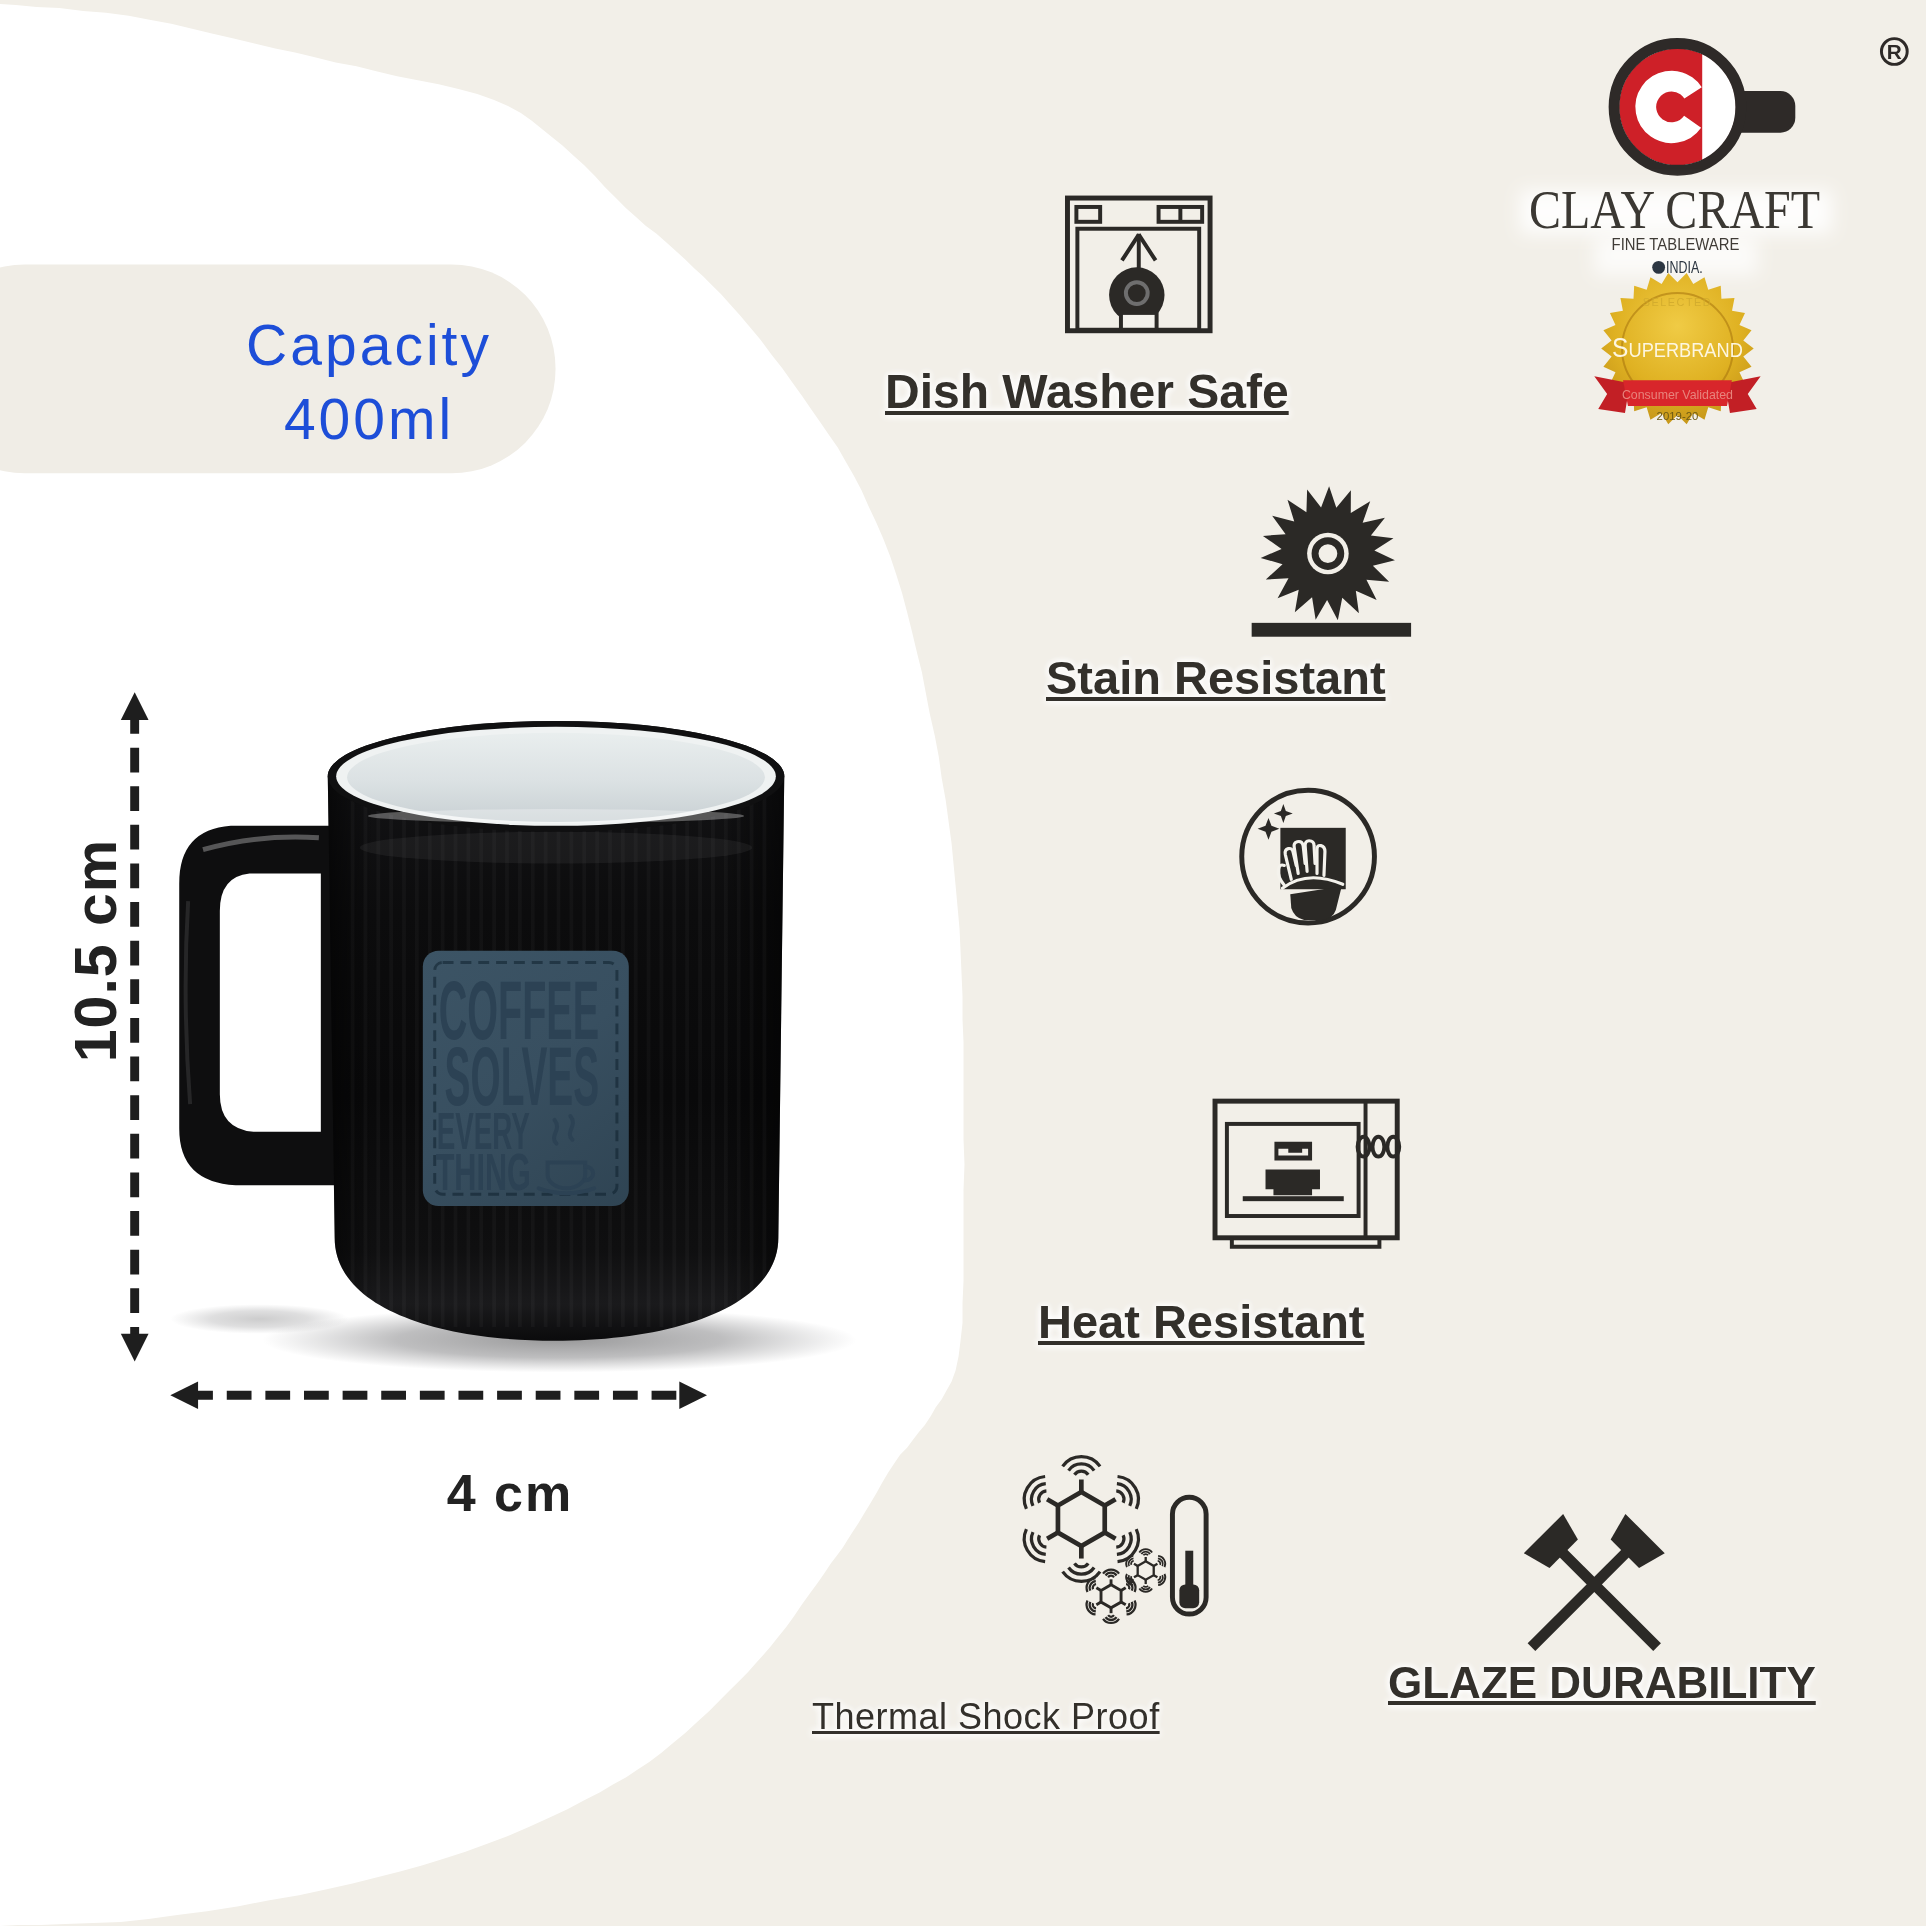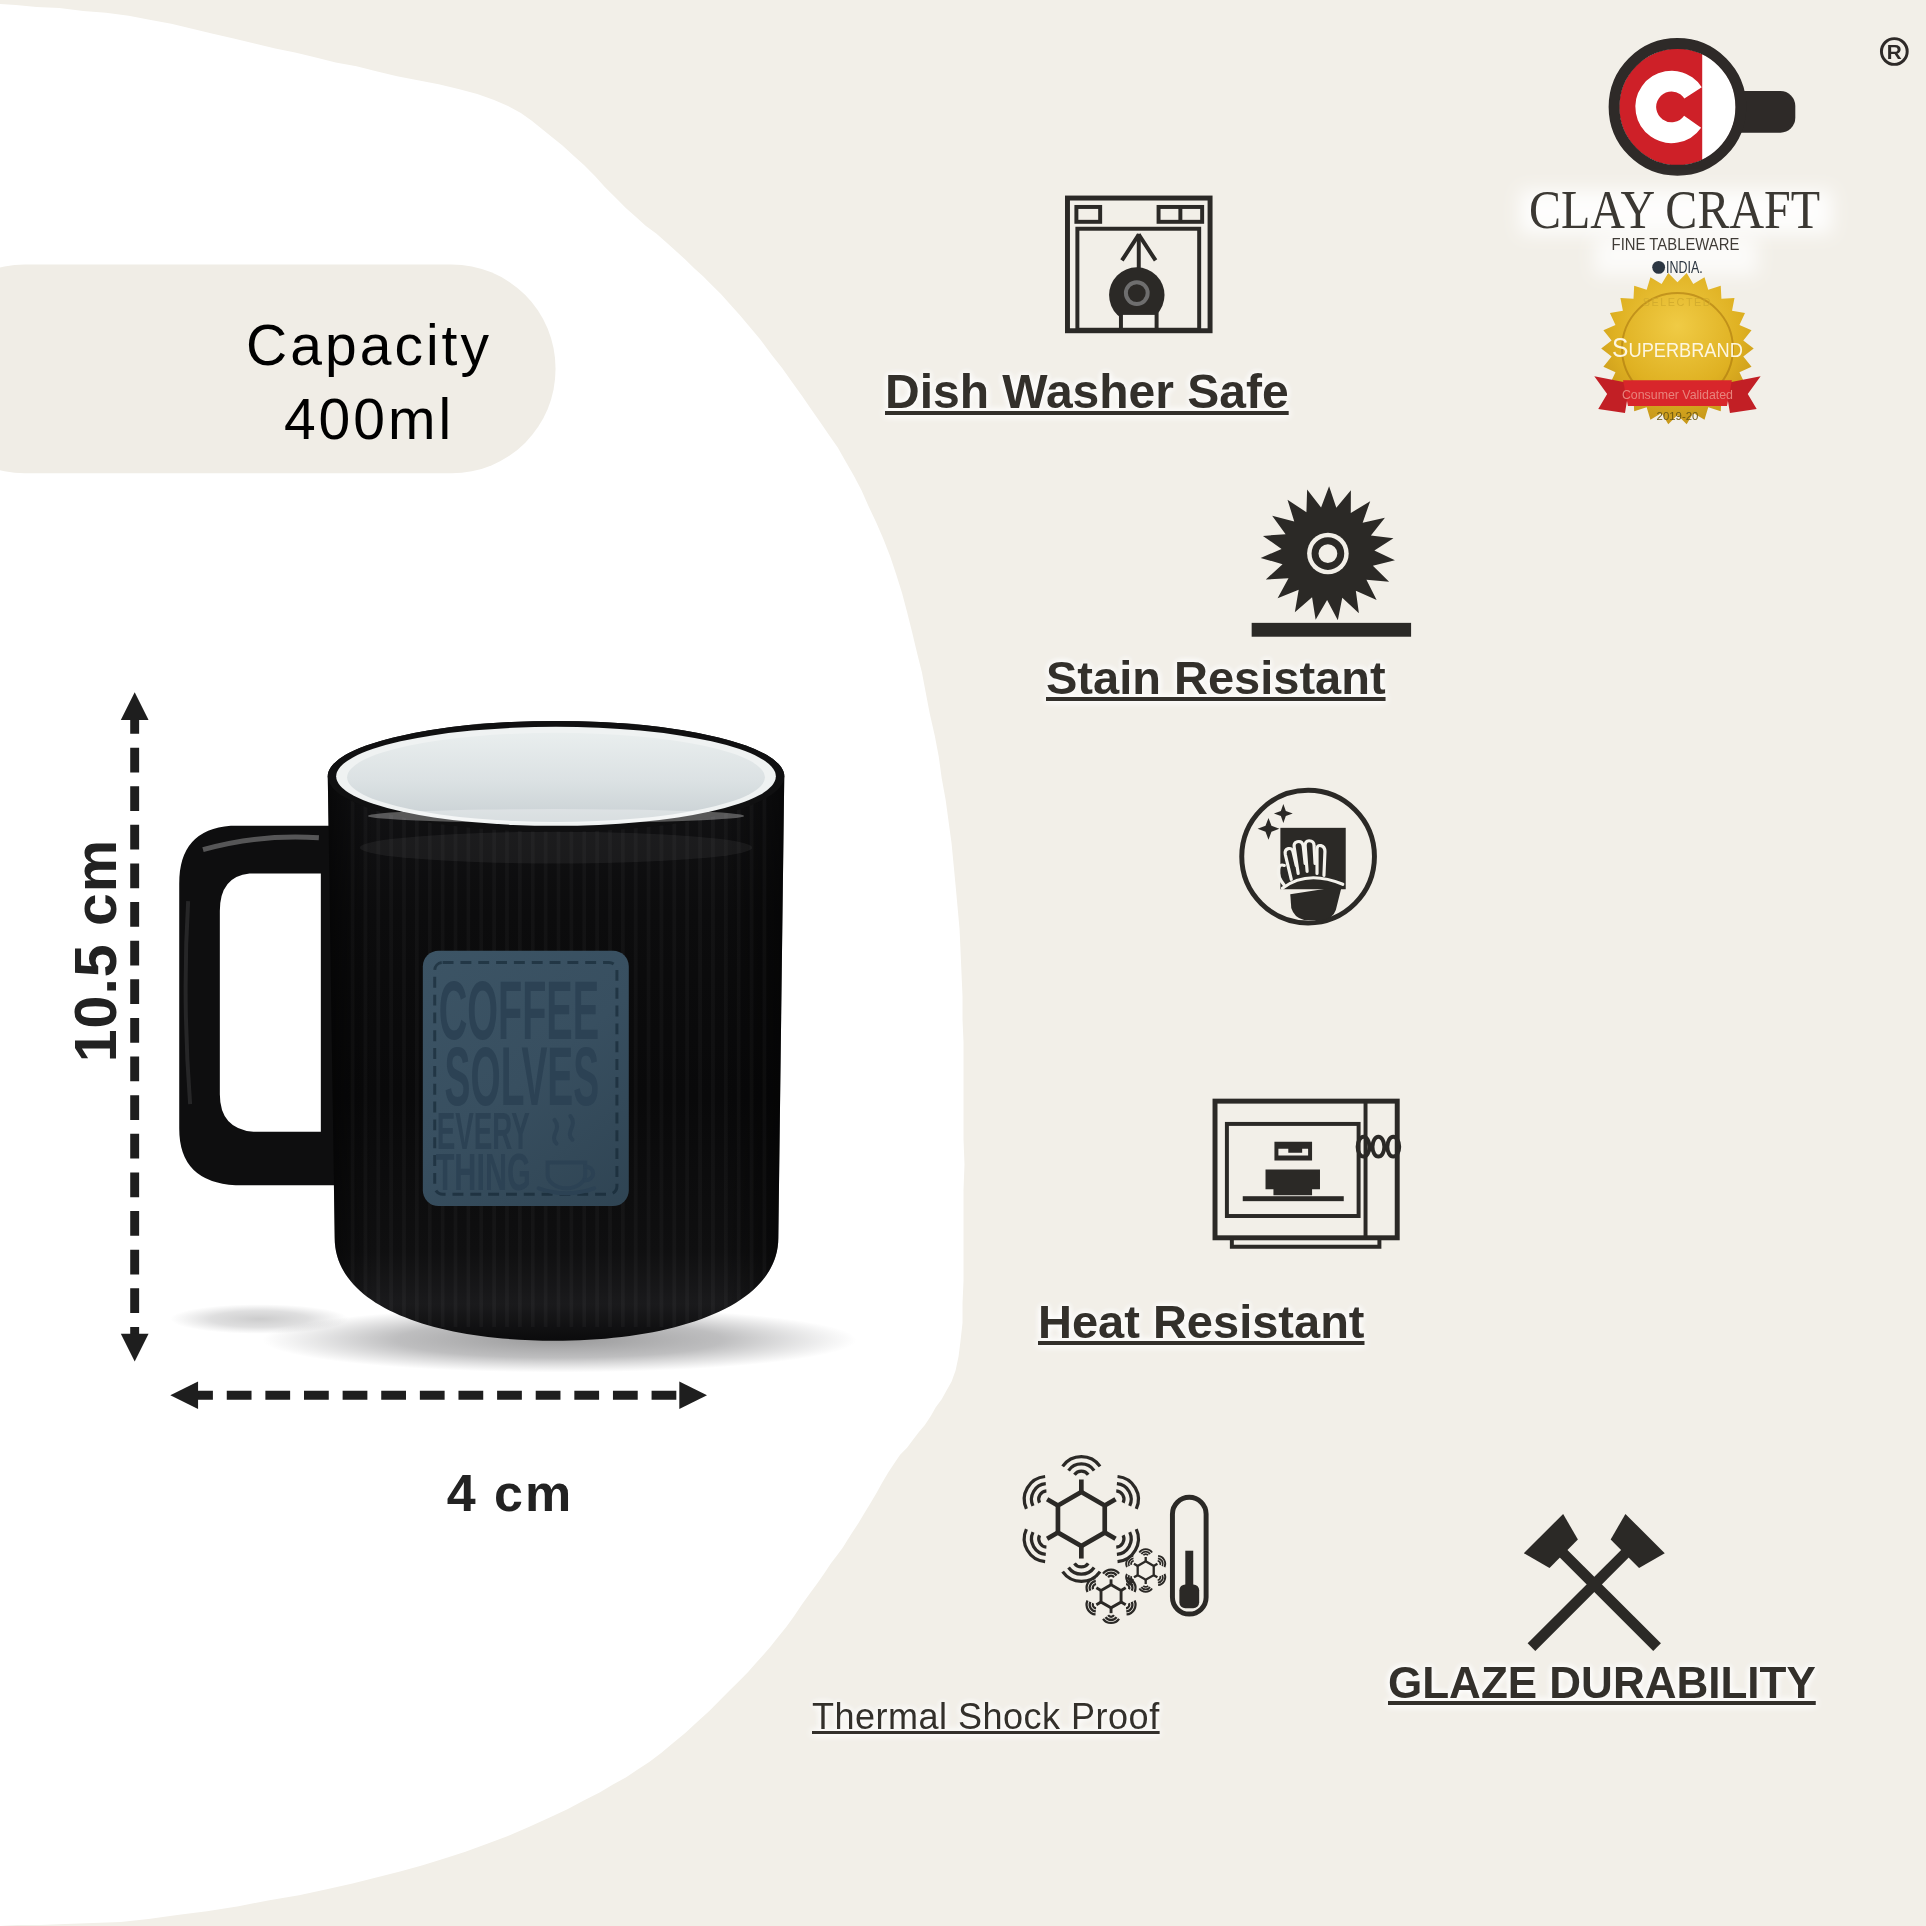--- a/index.html
+++ b/index.html
@@ -2,21 +2,21 @@
 <html><head>
 <meta charset="utf-8">
 <style>
 html,body{margin:0;padding:0;}
 #page{position:relative;width:1927px;height:1927px;background:#f2efe8;overflow:hidden;
   font-family:"Liberation Sans",sans-serif;}
 #art{position:absolute;left:0;top:0;}
 .t{position:absolute;color:#33302b;white-space:nowrap;}
 .glow{text-shadow:0 0 7px rgba(255,255,255,.95),0 0 7px rgba(255,255,255,.9),0 0 10px rgba(255,255,255,.8);}
 .cap{left:139px;top:308px;width:460px;text-align:center;font-size:57px;line-height:74px;
-  letter-spacing:3px;color:#000000;}
+  letter-spacing:3px;color:#1d4ed8;}
 .vdim{left:-82px;top:919px;width:356px;text-align:center;font-weight:bold;font-size:59px;line-height:63px;
   letter-spacing:1px;color:#222;transform:rotate(-90deg);}
 .hdim{left:312px;top:1466px;width:396px;text-align:center;font-weight:bold;font-size:52px;line-height:55px;
   letter-spacing:2px;color:#222;}
 .lab{width:554px;text-align:left;text-decoration:underline;}
 .b{font-weight:bold;}
 </style>
 </head>
 <body>
 <div id="page">

